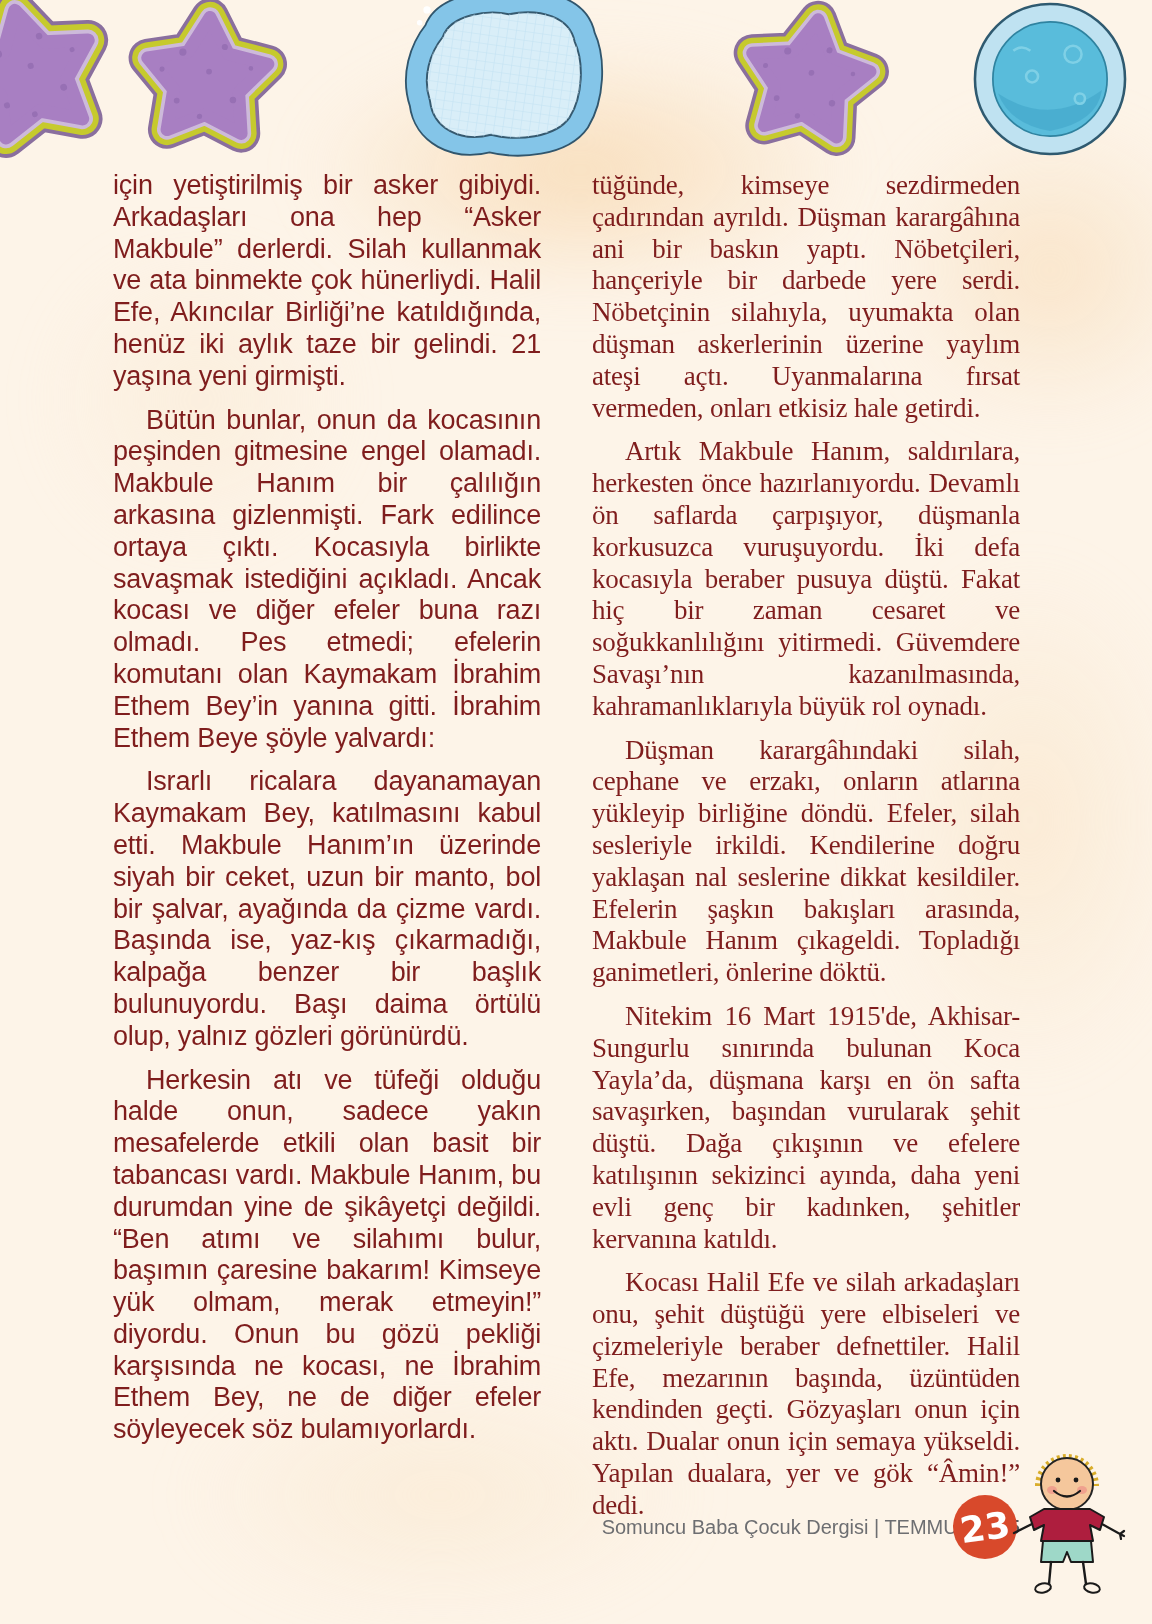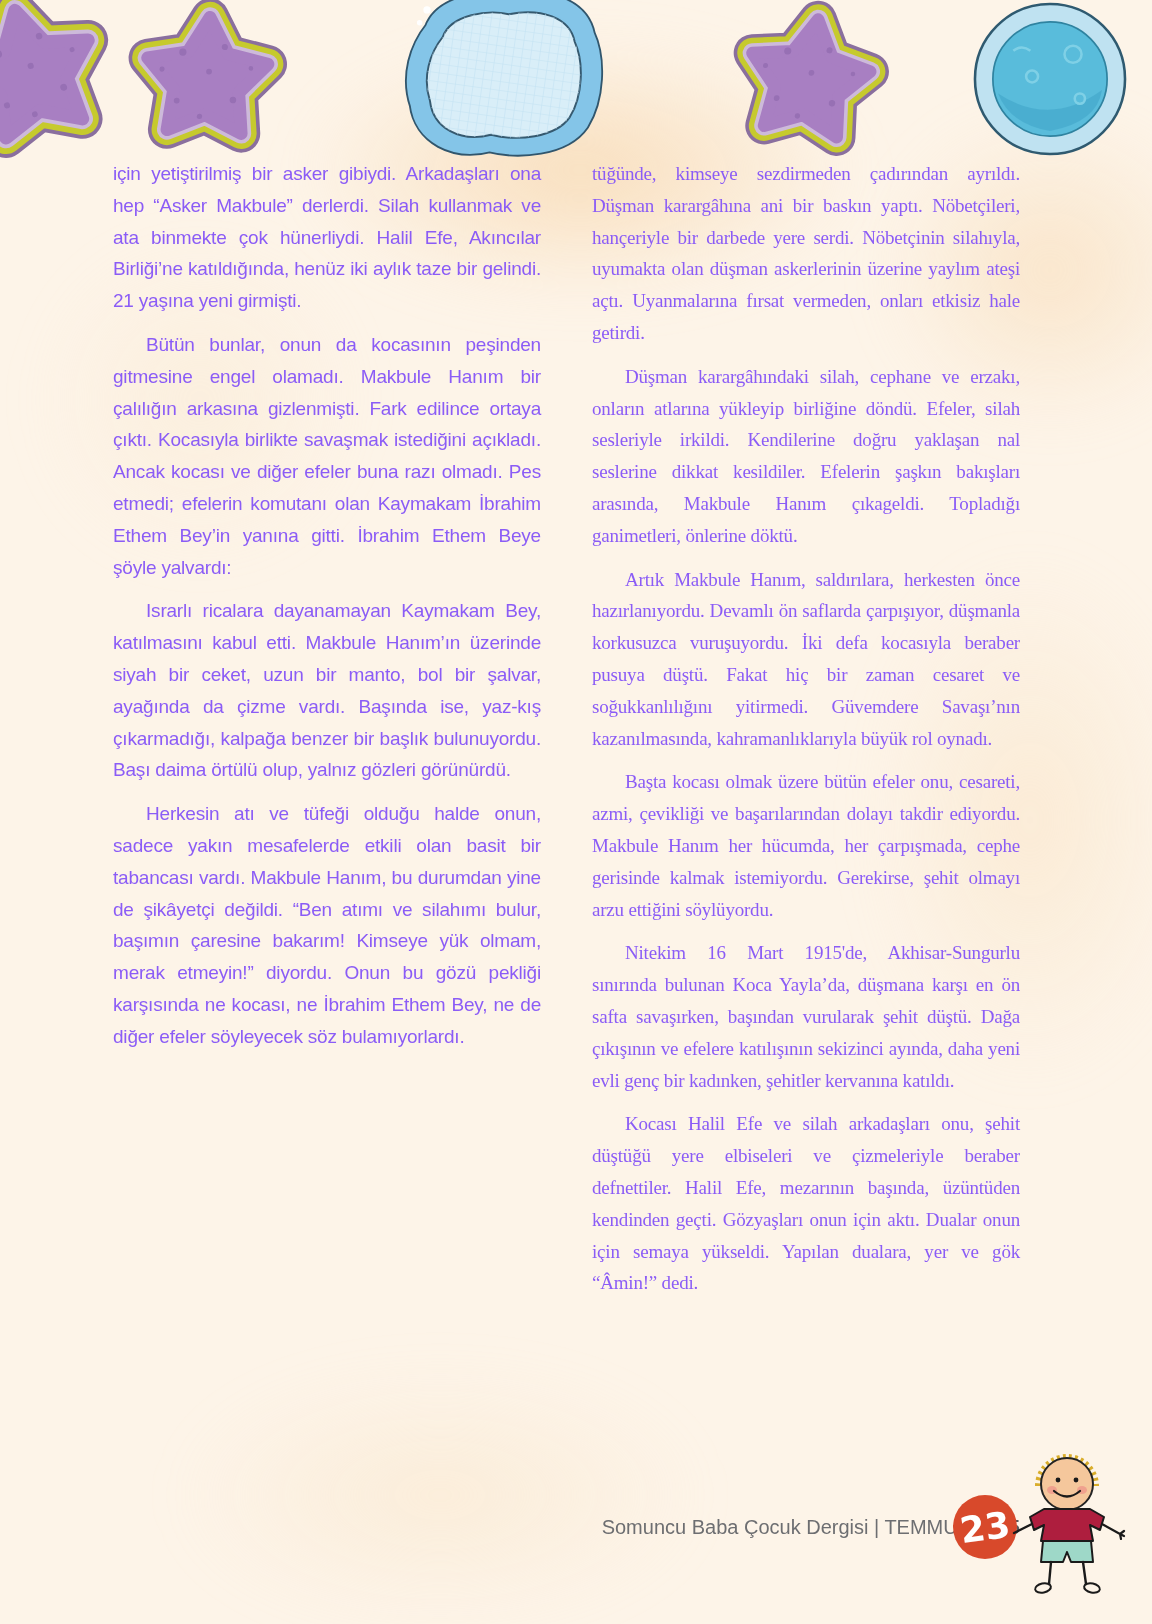--- a/index.html
+++ b/index.html
@@ -16,23 +16,23 @@
   .wash5{left:40px;  top:240px; width:320px; height:320px; background:radial-gradient(closest-side, rgba(250,231,205,.4),  rgba(250,231,205,0));}
 
   .decor{position:absolute;}
   .star1{left:-64px; top:-20px; width:188px; height:182px; transform:rotate(-14deg);}
   .star2{left:116px; top:-10px; width:182px; height:172px; transform:rotate(3deg);}
   .blob1{left:388px; top:-14px; width:236px; height:180px;}
   .star3{left:710px; top:-8px;  width:198px; height:170px; transform:rotate(9deg);}
   .pool1{left:966px; top:-2px;  width:168px; height:162px;}
 
   .col{
-    position:absolute; top:158px; width:428px;
-    font-size:19px; line-height:31.8px; letter-spacing:-0.2px;
-    color:#8b5cf6; text-align:justify;
+    position:absolute; top:170px; width:428px;
+    font-size:27px; line-height:31.8px; letter-spacing:-0.2px;
+    color:#7f1d1d; text-align:justify;
   }
   .col-left{left:113px;}
   .col-right{left:592px;font-family:Liberation Serif, serif;}
   .col p{margin:0 0 12px 0;}
   .col p.indent{text-indent:33px;}
 
   .credit{
     position:absolute; top:1516px; right:132px;
     font-size:20px; color:#6d6e71; letter-spacing:0;
   }
@@ -123,23 +123,22 @@
 
   <main>
     <section class="col col-left">
         <p class="">için yetiştirilmiş bir asker gibiydi. Arkadaşları ona hep “Asker Makbule” derlerdi. Silah kullanmak ve ata binmekte çok hünerliydi. Halil Efe, Akıncılar Birliği’ne katıldığında, henüz iki aylık taze bir gelindi. 21 yaşına yeni girmişti.</p>
         <p class="indent">Bütün bunlar, onun da kocasının peşinden gitmesine engel olamadı. Makbule Hanım bir çalılığın arkasına gizlenmişti. Fark edilince ortaya çıktı. Kocasıyla birlikte savaşmak istediğini açıkladı. Ancak kocası ve diğer efeler buna razı olmadı. Pes etmedi; efelerin komutanı olan Kaymakam İbrahim Ethem Bey’in yanına gitti. İbrahim Ethem Beye şöyle yalvardı:</p>
         <p class="indent">Israrlı ricalara dayanamayan Kaymakam Bey, katılmasını kabul etti. Makbule Hanım’ın üzerinde siyah bir ceket, uzun bir manto, bol bir şalvar, ayağında da çizme vardı. Başında ise, yaz-kış çıkarmadığı, kalpağa benzer bir başlık bulunuyordu. Başı daima örtülü olup, yalnız gözleri görünürdü.</p>
         <p class="indent">Herkesin atı ve tüfeği olduğu halde onun, sadece yakın mesafelerde etkili olan basit bir tabancası vardı. Makbule Hanım, bu durumdan yine de şikâyetçi değildi. “Ben atımı ve silahımı bulur, başımın çaresine bakarım! Kimseye yük olmam, merak etmeyin!” diyordu. Onun bu gözü pekliği karşısında ne kocası, ne İbrahim Ethem Bey, ne de diğer efeler söyleyecek söz bulamıyorlardı.</p>
       </section>
     <section class="col col-right">
         <p class="">tüğünde, kimseye sezdirmeden çadırından ayrıldı. Düşman karargâhına ani bir baskın yaptı. Nöbetçileri, hançeriyle bir darbede yere serdi. Nöbetçinin silahıyla, uyumakta olan düşman askerlerinin üzerine yaylım ateşi açtı. Uyanmalarına fırsat vermeden, onları etkisiz hale getirdi.</p>
+        <p class="indent">Artık Makbule Hanım, saldırılara, herkesten önce hazırlanıyordu. Devamlı ön saflarda çarpışıyor, düşmanla korkusuzca vuruşuyordu. İki defa kocasıyla beraber pusuya düştü. Fakat hiç bir zaman cesaret ve soğukkanlılığını yitirmedi. Güvemdere Savaşı’nın kazanılmasında, kahramanlıklarıyla büyük rol oynadı.</p>
         <p class="indent">Düşman karargâhındaki silah, cephane ve erzakı, onların atlarına yükleyip birliğine döndü. Efeler, silah sesleriyle irkildi. Kendilerine doğru yaklaşan nal seslerine dikkat kesildiler. Efelerin şaşkın bakışları arasında, Makbule Hanım çıkageldi. Topladığı ganimetleri, önlerine döktü.</p>
-        <p class="indent">Artık Makbule Hanım, saldırılara, herkesten önce hazırlanıyordu. Devamlı ön saflarda çarpışıyor, düşmanla korkusuzca vuruşuyordu. İki defa kocasıyla beraber pusuya düştü. Fakat hiç bir zaman cesaret ve soğukkanlılığını yitirmedi. Güvemdere Savaşı’nın kazanılmasında, kahramanlıklarıyla büyük rol oynadı.</p>
-        <p class="indent">Başta kocası olmak üzere bütün efeler onu, cesareti, azmi, çevikliği ve başarılarından dolayı takdir ediyordu. Makbule Hanım her hücumda, her çarpışmada, cephe gerisinde kalmak istemiyordu. Gerekirse, şehit olmayı arzu ettiğini söylüyordu.</p>
         <p class="indent">Nitekim 16 Mart 1915'de, Akhisar-Sungurlu sınırında bulunan Koca Yayla’da, düşmana karşı en ön safta savaşırken, başından vurularak şehit düştü. Dağa çıkışının ve efelere katılışının sekizinci ayında, daha yeni evli genç bir kadınken, şehitler kervanına katıldı.</p>
         <p class="indent">Kocası Halil Efe ve silah arkadaşları onu, şehit düştüğü yere elbiseleri ve çizmeleriyle beraber defnettiler. Halil Efe, mezarının başında, üzüntüden kendinden geçti. Gözyaşları onun için aktı. Dualar onun için semaya yükseldi. Yapılan dualara, yer ve gök “Âmin!” dedi.</p>
       </section>
   </main>
 
   <div class="credit">
     <span>Somuncu Baba Çocuk Dergisi | TEMMUZ</span>
     <b>2025</b>
   </div>
 

